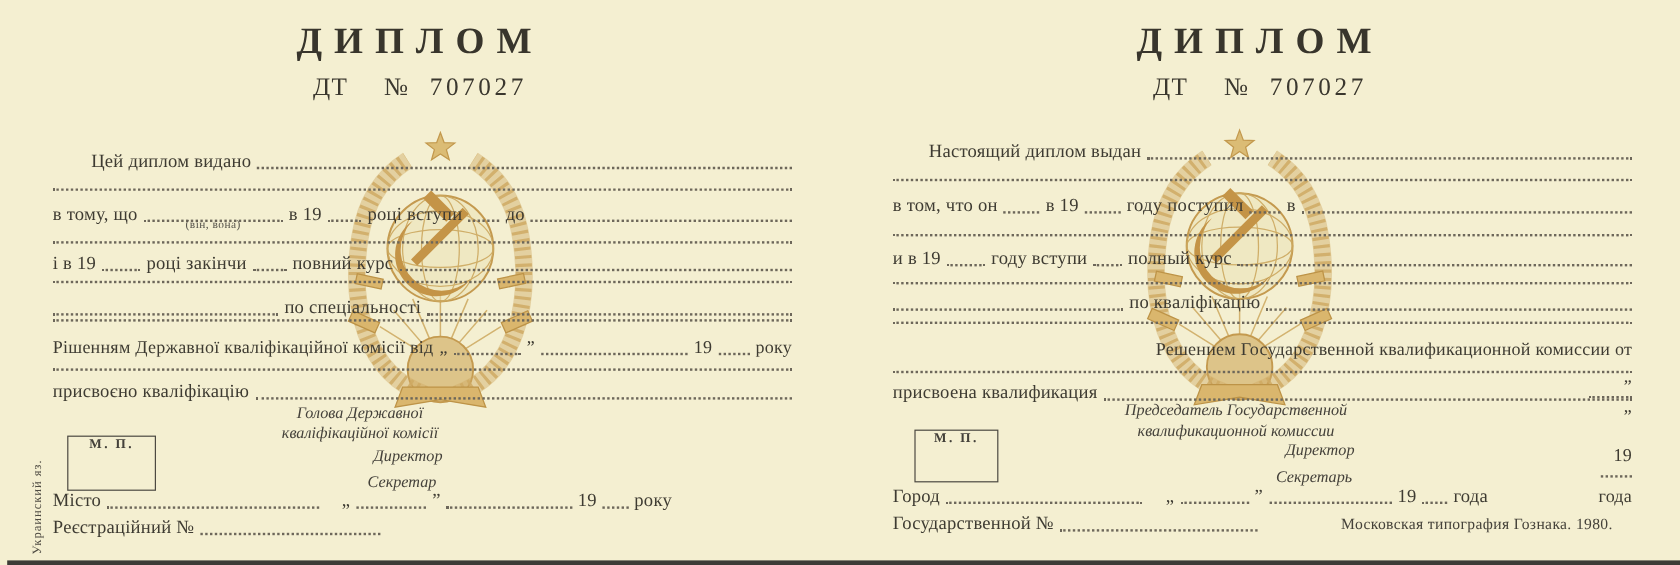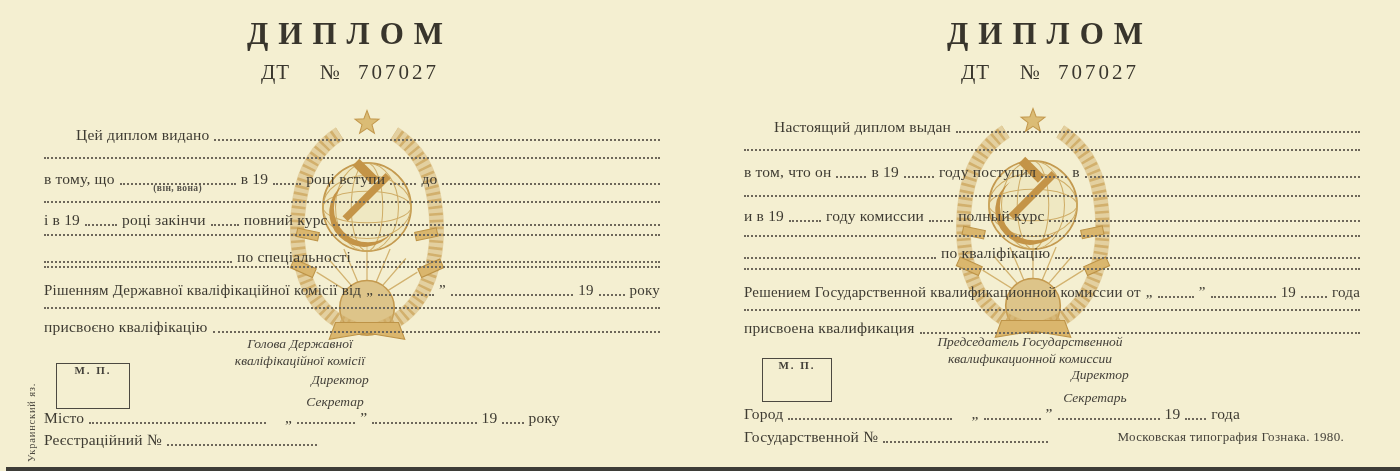--- a/index.html
+++ b/index.html
@@ -30,21 +30,21 @@
   .serial .nosign{margin-right:18px;}
   .serial .num{letter-spacing:3px;}
   .line{
     position:absolute;left:44px;right:40px;
     display:flex;align-items:flex-end;gap:5px;
     font-size:15.5px;letter-spacing:.2px;white-space:nowrap;
   }
   .line .t{white-space:pre;}
   .d{border-bottom:2px dotted var(--dots);margin-bottom:3px;height:2px;}
   .d.f{flex:1;}
-  .dotwrap{position:relative;border-bottom:2px dotted var(--dots);margin-bottom:3px;height:2px;font-weight:bold;}
+  .dotwrap{position:relative;border-bottom:2px dotted var(--dots);margin-bottom:3px;height:2px;}
   .hint{
     position:absolute;top:2px;left:50%;transform:translateX(-50%);
     font-size:9.5px;letter-spacing:.4px;color:#55524a;white-space:nowrap;
   }
   .sig{position:absolute;text-align:center;font-style:italic;font-size:13.5px;color:#44413a;line-height:1.25;}
   .stamp{
     position:absolute;border:1.5px solid #4c4941;
     display:flex;align-items:flex-start;justify-content:center;
     font-size:11px;letter-spacing:2px;color:#44413a;font-weight:bold;
   }
@@ -243,39 +243,39 @@
         <span class="t">в</span>
         <span class="d f"></span>
       </div>
       <div class="line" style="top:193px;">
           <span class="d f"></span>
         </div>
 
       <div class="line" style="top:207px;">
         <span class="t">и в 19</span>
         <span class="d" style="width:32px;"></span>
-        <span class="t">году комиссии</span>
+        <span class="t">году вступи</span>
         <span class="d" style="width:24px;"></span>
         <span class="t">полный курс</span>
         <span class="d f"></span>
       </div>
       <div class="line" style="top:233px;">
           <span class="d f"></span>
         </div>
 
       <div class="line" style="top:244px;">
         <span class="d" style="width:192px;"></span>
         <span class="t">по кваліфікацію</span>
         <span class="d f"></span>
       </div>
       <div class="line" style="top:266px;">
           <span class="d f"></span>
         </div>
 
-      <div class="line" style="top:284px;font-size:15px;">
+      <div class="line" style="top:284px;font-size:15px;flex-direction:column;">
         <span class="t">Решением Государственной квалификационной комиссии от</span>
         <span class="t">„</span>
         <span class="d" style="width:36px;"></span>
         <span class="t">”</span>
         <span class="d f"></span>
         <span class="t">19</span>
         <span class="d" style="width:26px;"></span>
         <span class="t">года</span>
       </div>
       <div class="line" style="top:307px;">

